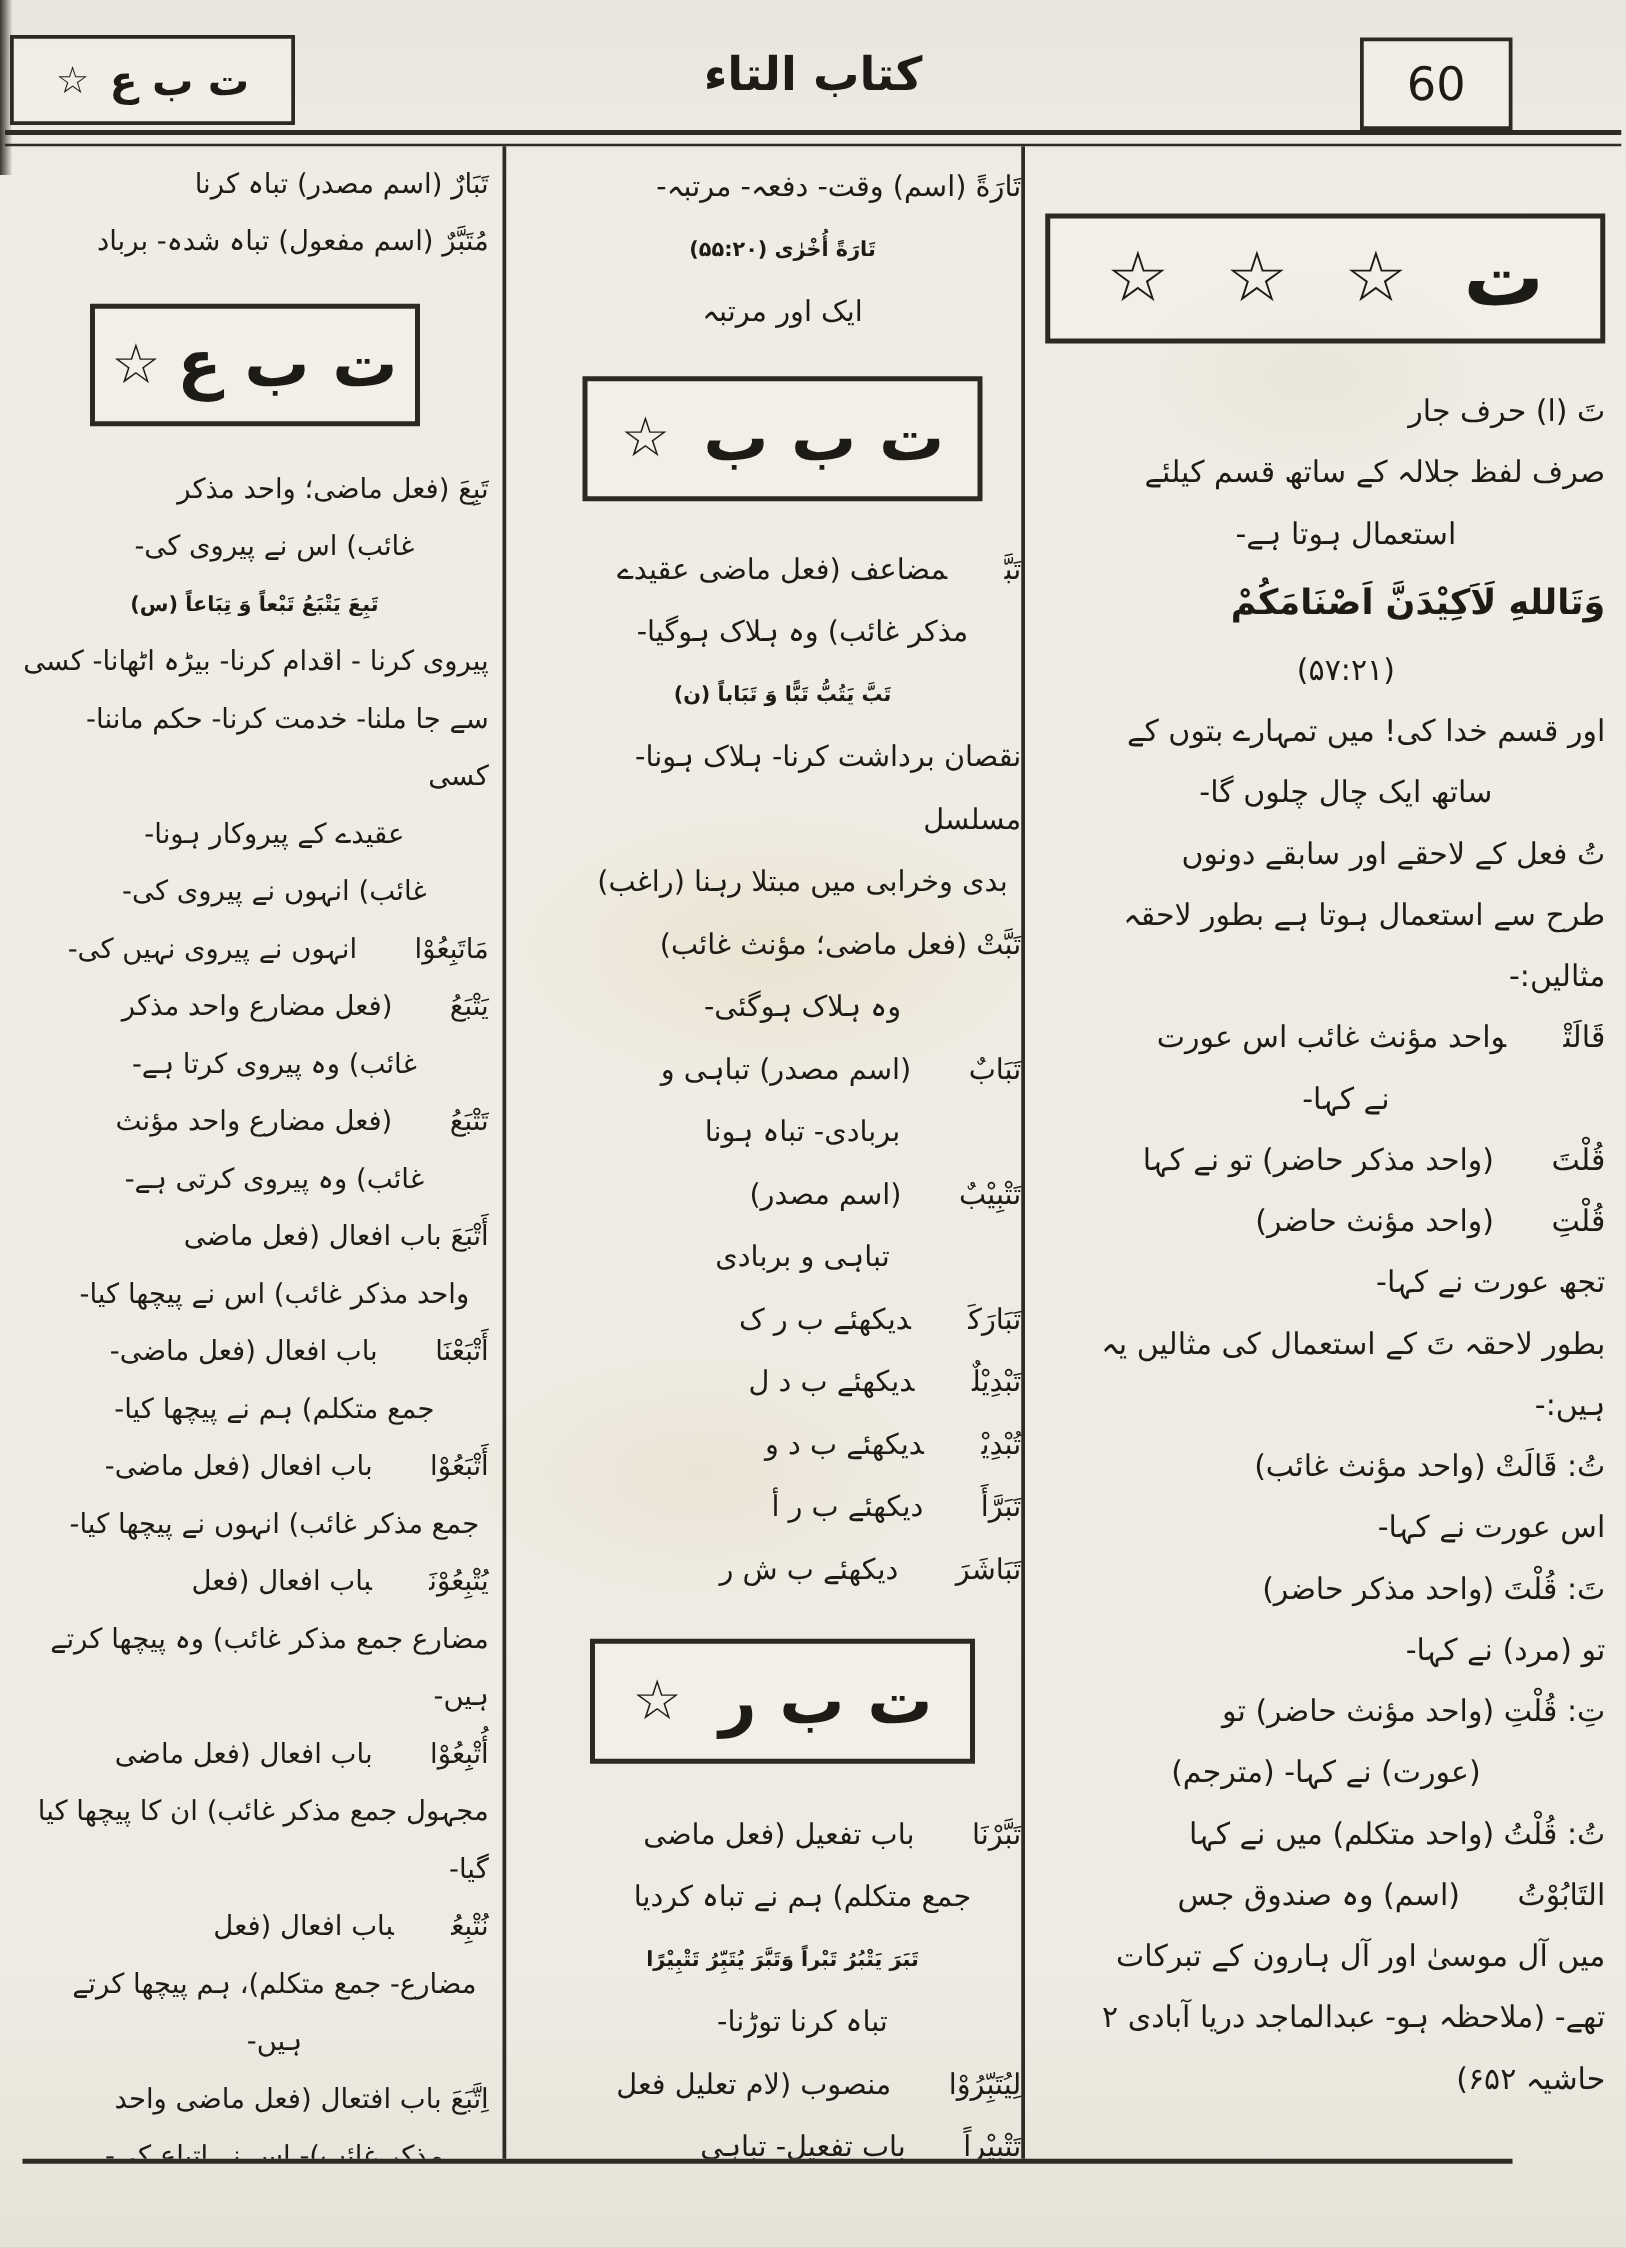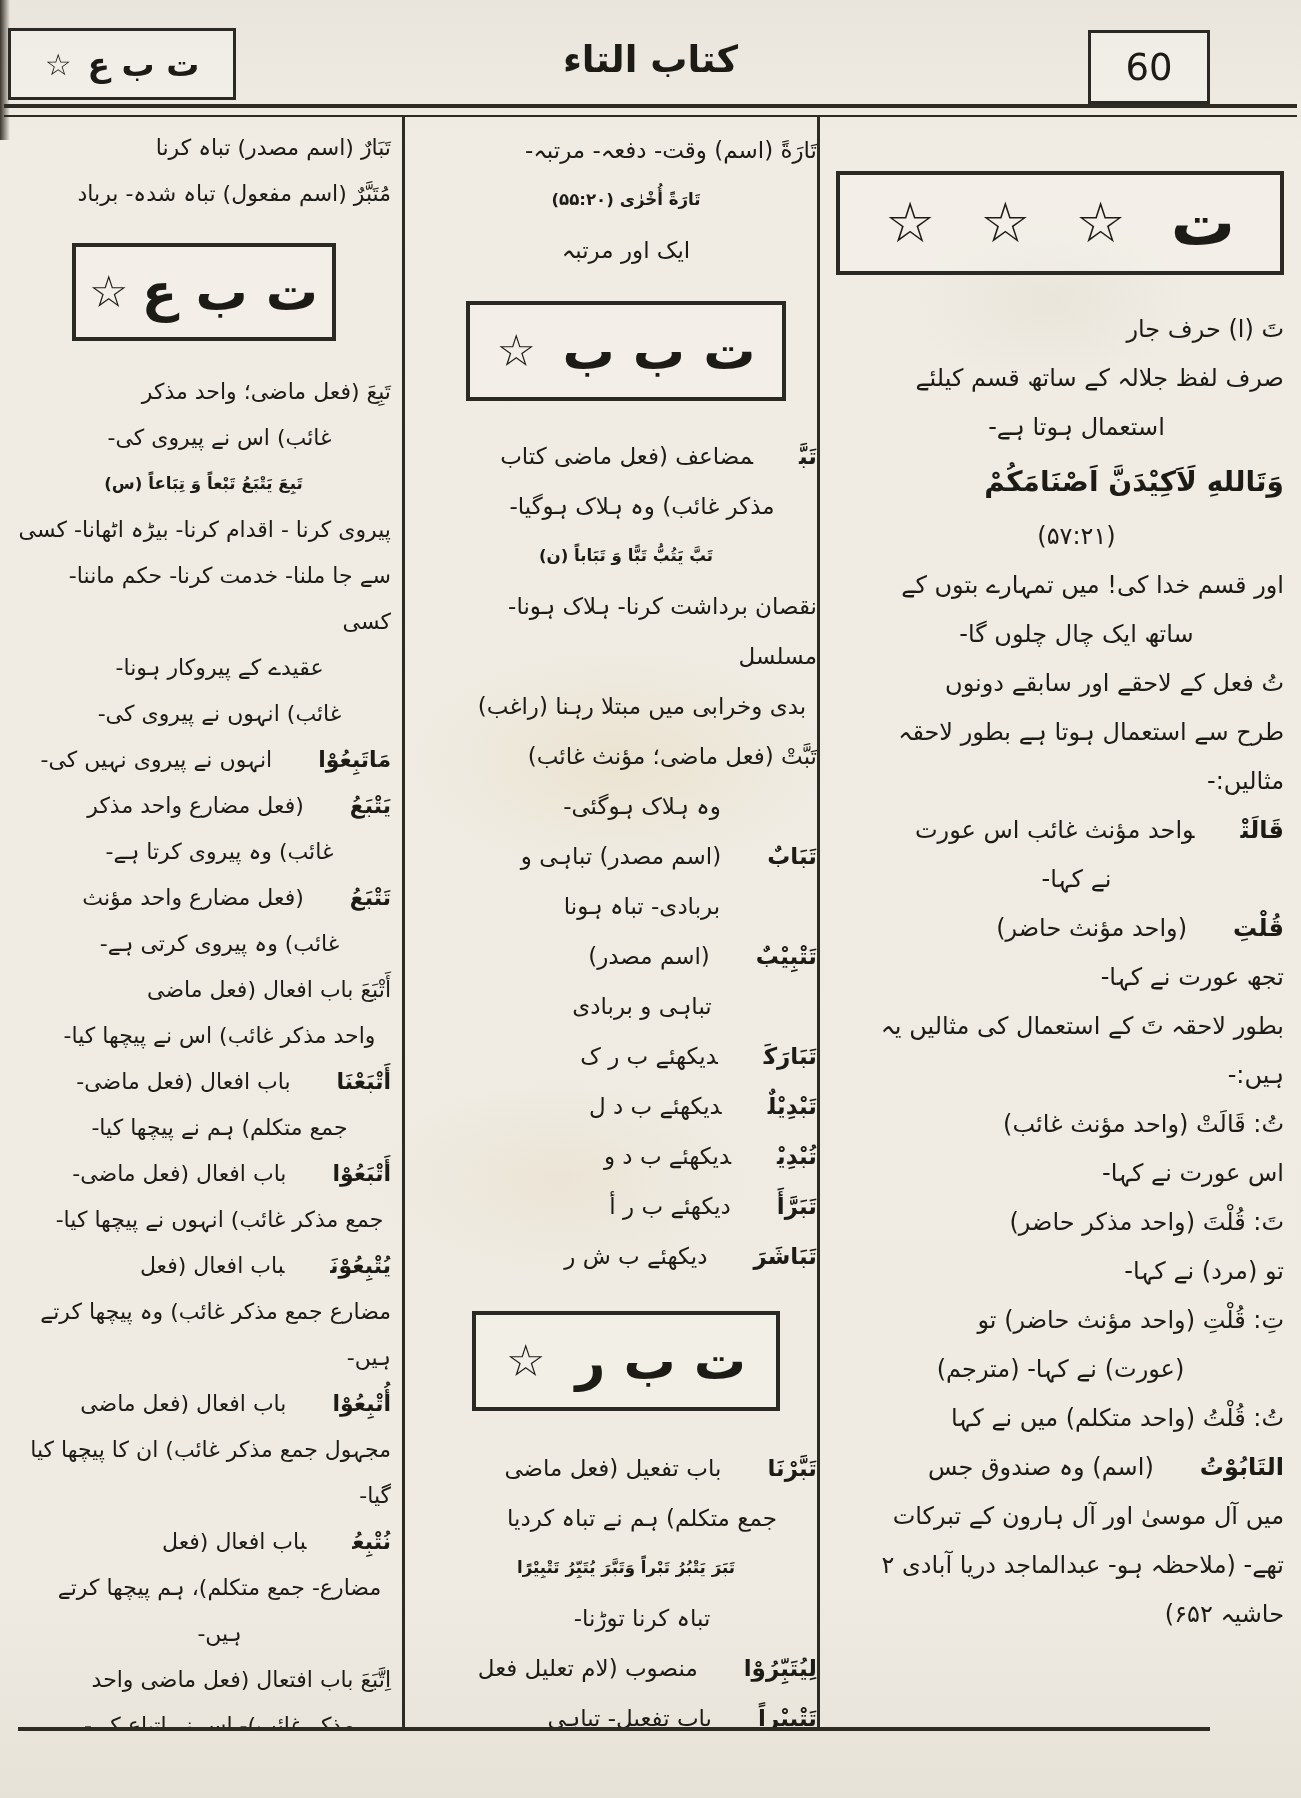--- a/index.html
+++ b/index.html
@@ -54,21 +54,21 @@
 
   
   .line{text-align:right;white-space:pre-wrap;overflow:visible;}
   .col-right .line{font-size:24px;line-height:49px;}
   .col-mid   .line{font-size:23px;line-height:50px;}
   .col-left  .line{font-size:22px;line-height:46px;}
   .line.end{text-align:center;margin-left:32px;}
   .line.center{text-align:center;}
   .line.quote{text-align:center;font-weight:bold;font-size:1.04em;}
   .line.verse{font-weight:bold;font-size:28px;line-height:60px;}
-  .line .head{font-weight:bold;margin-left:46px;}
+  .line .head{font-weight:normal;margin-left:46px;}
 
   
   .heading-box{
     border:4px solid #2b2923;display:flex;align-items:center;justify-content:space-evenly;
     direction:rtl;background:rgba(255,255,255,.2);
   }
   .hb-big{width:440px;height:96px;margin:48px auto 30px;}
   .hb-big .letter{font-size:64px;font-weight:bold;line-height:1;}
   .hb-big .star{font-size:56px;line-height:1;}
   .hb-mid1{width:312px;height:92px;margin:26px auto 30px;}
@@ -109,20 +109,21 @@
           <div class="line end">استعمال ہوتا ہے-</div>
           <div class="line verse">وَتَاللهِ لَاَكِيْدَنَّ اَصْنَامَكُمْ</div>
           <div class="line end">(۵۷:۲۱)</div>
           <div class="line">اور قسم خدا کی! میں تمہارے بتوں کے</div>
           <div class="line end">ساتھ ایک چال چلوں گا-</div>
           <div class="line">تُ فعل کے لاحقے اور سابقے دونوں</div>
           <div class="line">طرح سے استعمال ہوتا ہے بطور لاحقہ</div>
           <div class="line">مثالیں:-</div>
           <div class="line entry"><span class="head">قَالَتْ</span><span>واحد مؤنث غائب اس عورت</span></div>
           <div class="line end">نے کہا-</div>
+          <div class="line entry"><span class="head">قُلْتَ</span><span>(واحد مذکر حاضر) تو نے کہا</span></div>
           <div class="line entry"><span class="head">قُلْتِ</span><span>(واحد مؤنث حاضر)</span></div>
           <div class="line">تجھ عورت نے کہا-</div>
           <div class="line">بطور لاحقہ تَ کے استعمال کی مثالیں یہ</div>
           <div class="line">ہیں:-</div>
           <div class="line">تُ: قَالَتْ (واحد مؤنث غائب)</div>
           <div class="line">اس عورت نے کہا-</div>
           <div class="line">تَ: قُلْتَ (واحد مذکر حاضر)</div>
           <div class="line">تو (مرد) نے کہا-</div>
           <div class="line">تِ: قُلْتِ (واحد مؤنث حاضر) تو</div>
           <div class="line center">(عورت) نے کہا- (مترجم)</div>
@@ -140,21 +141,21 @@
       <div>
           <div class="line">تَارَةً (اسم) وقت- دفعہ- مرتبہ-</div>
           <div class="line quote">تَارَةً أُخْرٰی (۵۵:۲۰)</div>
           <div class="line center">ایک اور مرتبہ</div>
         </div>
       <div class="heading-box hb-mid1">
         <span class="letters">ت ب ب</span>
         <span class="star">☆</span>
       </div>
       <div>
-          <div class="line entry"><span class="head">تَبَّ</span><span>مضاعف (فعل ماضی كتاب</span></div>
+          <div class="line entry"><span class="head">تَبَّ</span><span>مضاعف (فعل ماضی عقیدے</span></div>
           <div class="line end">مذکر غائب) وہ ہلاک ہوگیا-</div>
           <div class="line quote">تَبَّ يَتُبُّ تَبًّا وَ تَبَاباً (ن)</div>
           <div class="line">نقصان برداشت کرنا- ہلاک ہونا- مسلسل</div>
           <div class="line end">بدی وخرابی میں مبتلا رہنا (راغب)</div>
           <div class="line">تَبَّتْ (فعل ماضی؛ مؤنث غائب)</div>
           <div class="line end">وہ ہلاک ہوگئی-</div>
           <div class="line entry"><span class="head">تَبَابٌ</span><span>(اسم مصدر) تباہی و</span></div>
           <div class="line end">بربادی- تباہ ہونا</div>
           <div class="line entry"><span class="head">تَتْبِيْبٌ</span><span>(اسم مصدر)</span></div>
           <div class="line end">تباہی و بربادی</div>

